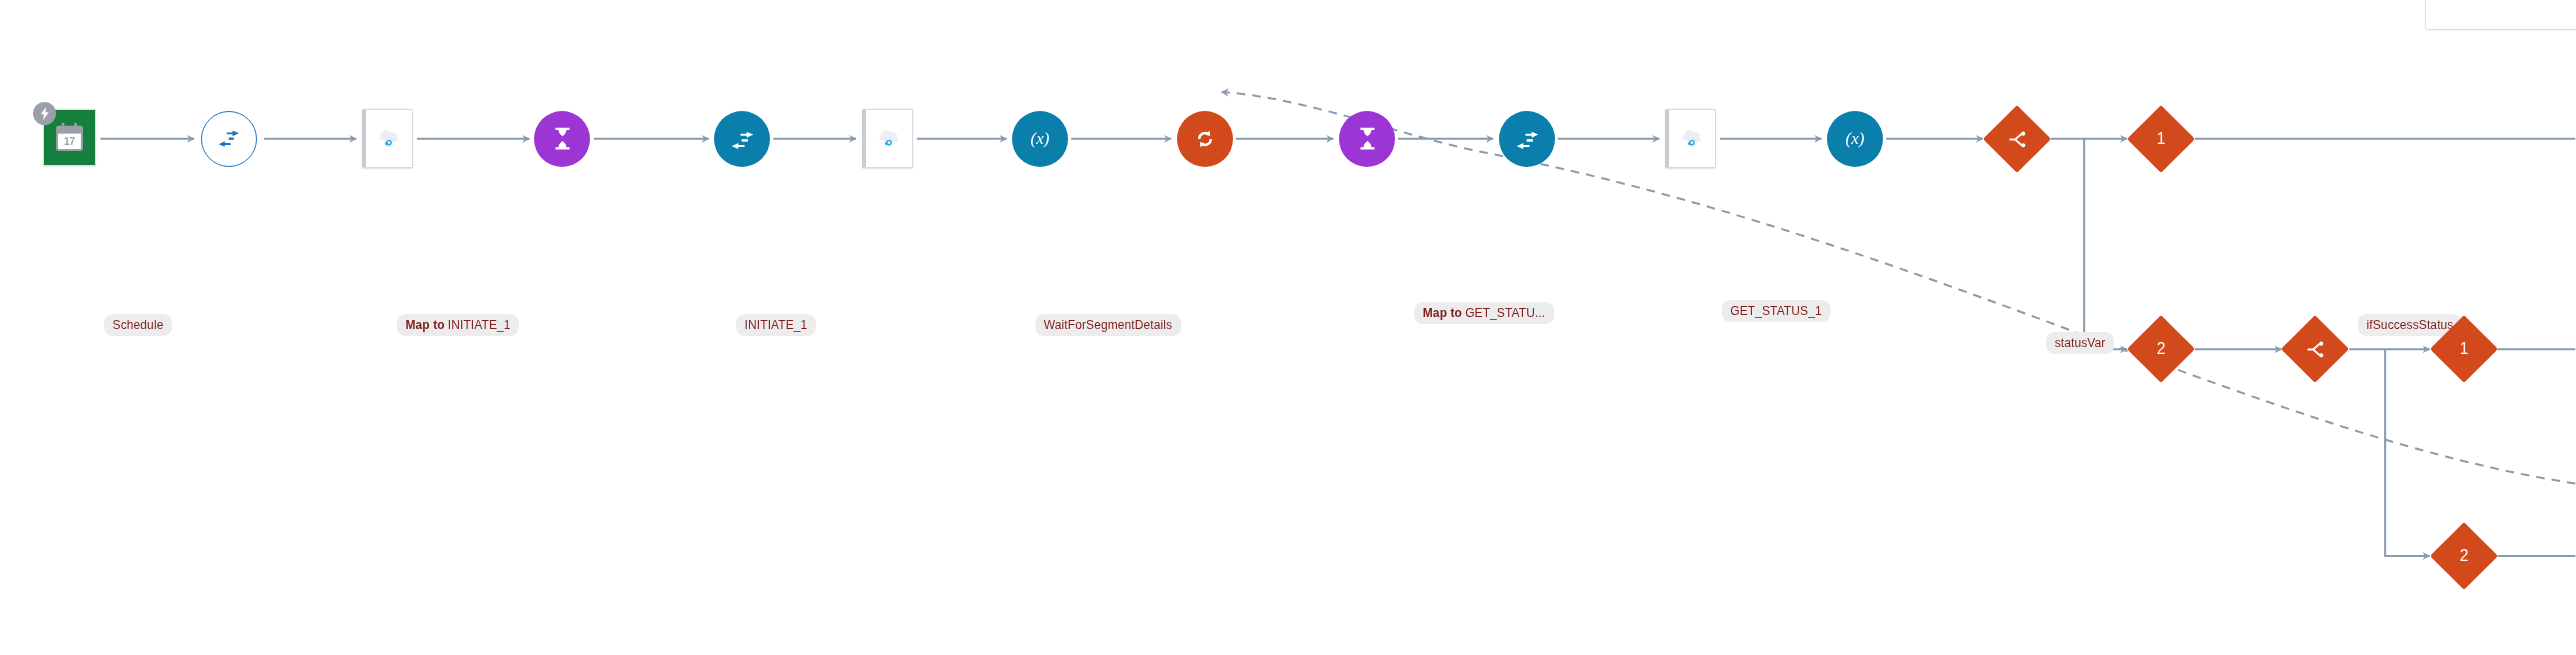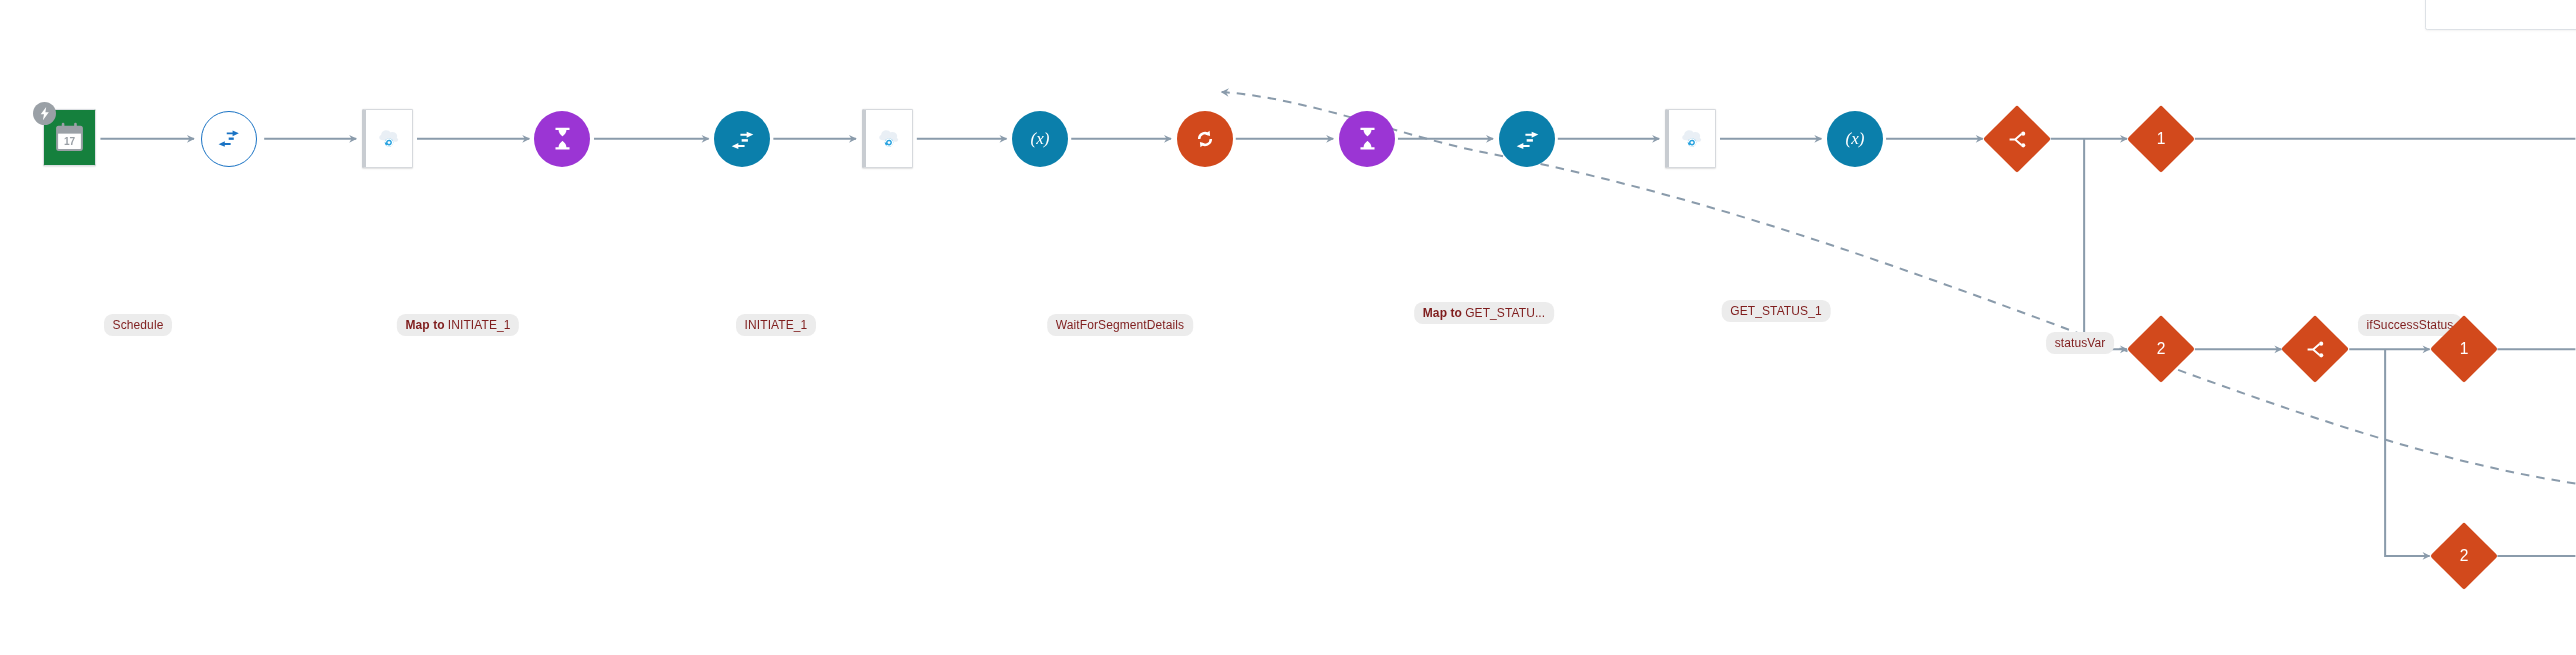--- a/index.html
+++ b/index.html
@@ -258,21 +258,21 @@
 
   <div class="node" style="left:562px;top:139px;">
     <div class="shape circle purple">
       <span class="glyph">
         <svg width="19" height="23.4" viewBox="0 0 24 30">
           <path d="M3 1 L21 1 L21 4 L17 4 C17 9 12 12 12 12 C12 12 7 9 7 4 L3 4 Z" fill="#fff"></path>
           <path d="M3 29 L21 29 L21 26 L17 26 C17 21 12 18 12 18 C12 18 7 21 7 26 L3 26 Z" fill="#fff"></path>
         </svg>
       </span>
     </div>
-    <div class="label" style="left:558px;top:175px;">WaitForSegmentDetails</div>
+    <div class="label" style="left:546px;top:175px;">WaitForSegmentDetails</div>
   </div>
 
   <div class="node" style="left:742px;top:139px;">
     <div class="shape circle teal">
       <span class="glyph">
         <svg width="25" height="25" viewBox="0 0 30 30">
           <path d="M28 9 L20 5.6 L20 8 L12.5 8 L12.5 10.4 L20 10.4 L20 12.8 Z" fill="#ffffff"></path>
           <path d="M2 23 L10 26.4 L10 24 L17.5 24 L17.5 21.6 L10 21.6 L10 19.2 Z" fill="#ffffff"></path>
           <path d="M14 14.6 L21.5 14.6 L21.5 17.6 L14 17.6 Z" fill="#ffffff"></path>
         </svg>

